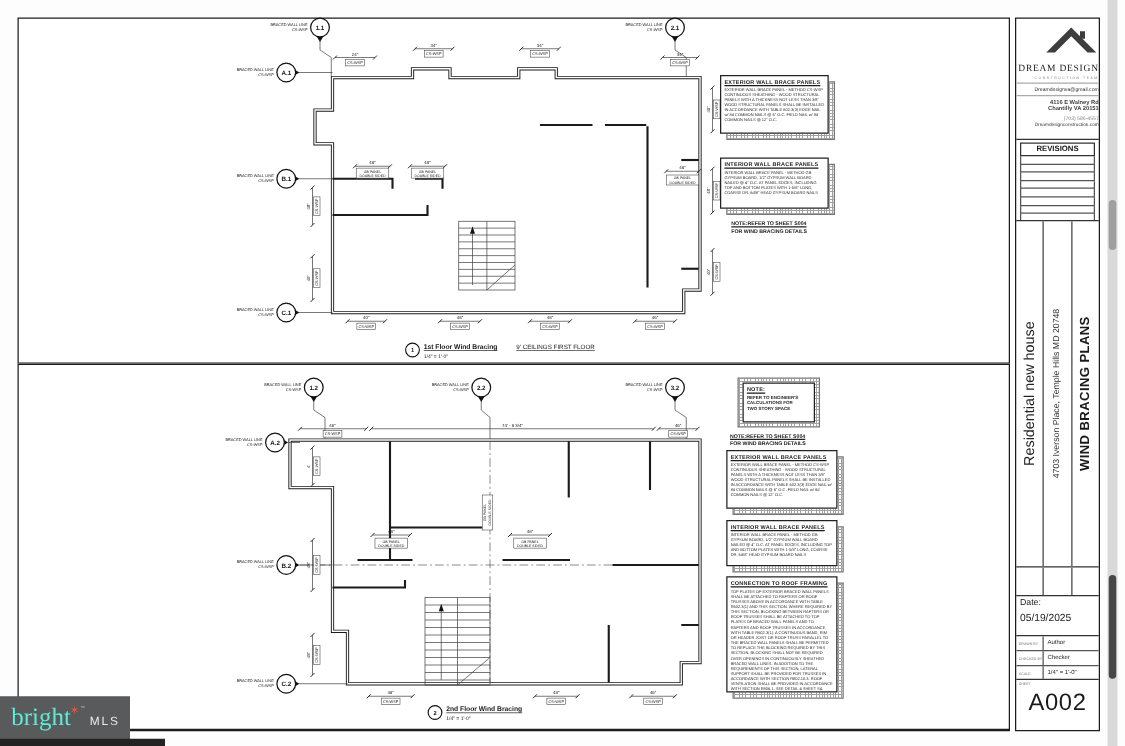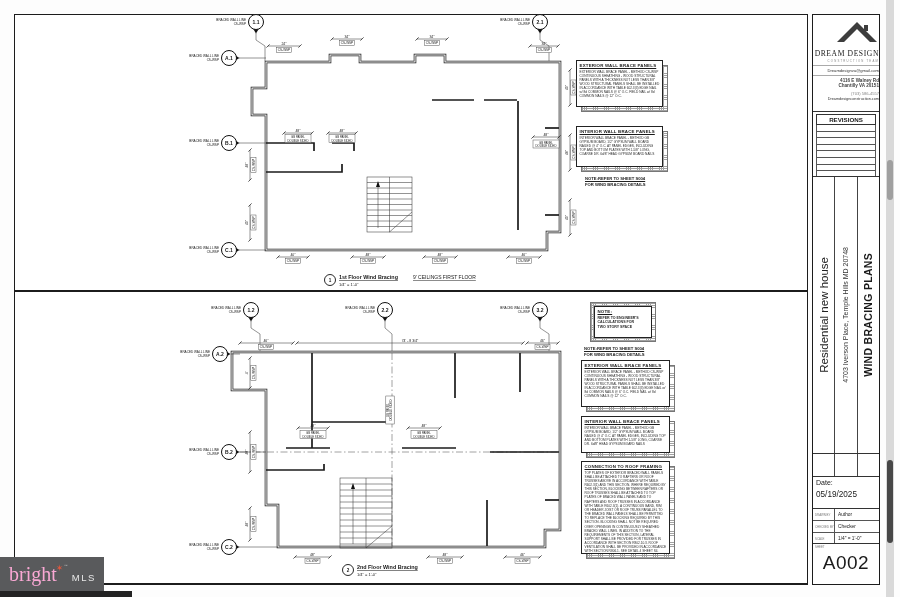--- a/index.html
+++ b/index.html
@@ -79,21 +79,21 @@
   .tb-sheet{height:38px;border-bottom:none !important;}
   .tb-sheet .sl{font-size:2.9px;color:#777;padding:1px 0 0 2px;}
   .tb-sheet .sn{font-size:19px;text-align:center;margin-top:3px;letter-spacing:.5px;}
   
   .scrolltrack{position:absolute;left:886px;top:0;width:8px;height:597px;background:#d9d9d9;}
   .thumb1{position:absolute;left:887px;top:160px;width:6px;height:40px;background:#9f9f9f;border-radius:3px;}
   .thumb2{position:absolute;left:887px;top:460px;width:6px;height:83px;background:#474747;border-radius:3px;}
   
   .wm{position:absolute;left:0;top:557px;width:104px;height:35px;background:#595a5c;
       display:flex;align-items:center;padding-left:9px;box-sizing:border-box;}
-  .wm .b{font-family:"Liberation Serif",serif;font-size:20px;color:#f9a8d4;}
+  .wm .b{font-family:"Liberation Serif",serif;font-size:20px;color:#5eead4;}
   .wm .star{color:#e4573d;font-size:9px;position:relative;top:-7px;left:-1px;}
   .wm .tm{color:#cfcfcf;font-size:3.5px;position:relative;top:-9px;}
   .wm .mls{color:#e9e9e9;font-size:9.5px;letter-spacing:1.5px;margin-left:4px;position:relative;top:3px;}
   .wedge{position:absolute;left:0;top:591px;width:132px;height:6px;background:#232323;}
 </style>
 </head>
 <body>
 
 <div class="stage">
 

